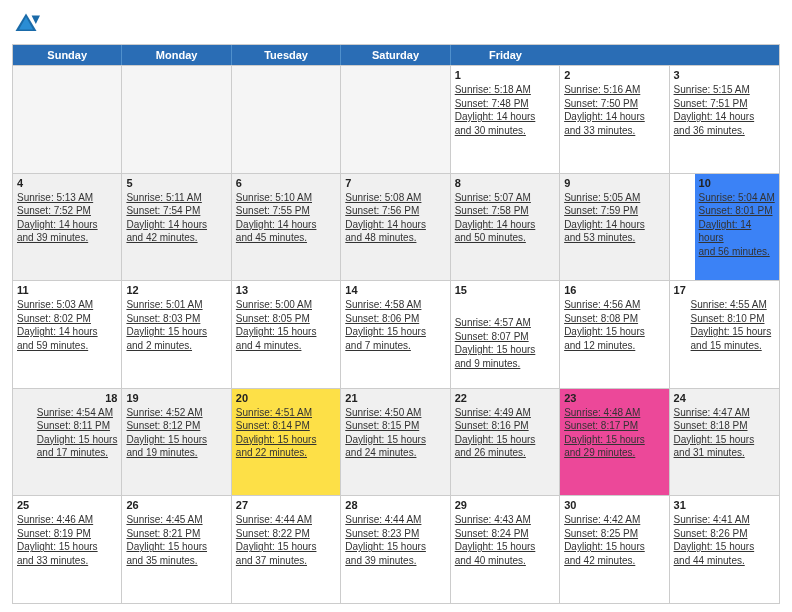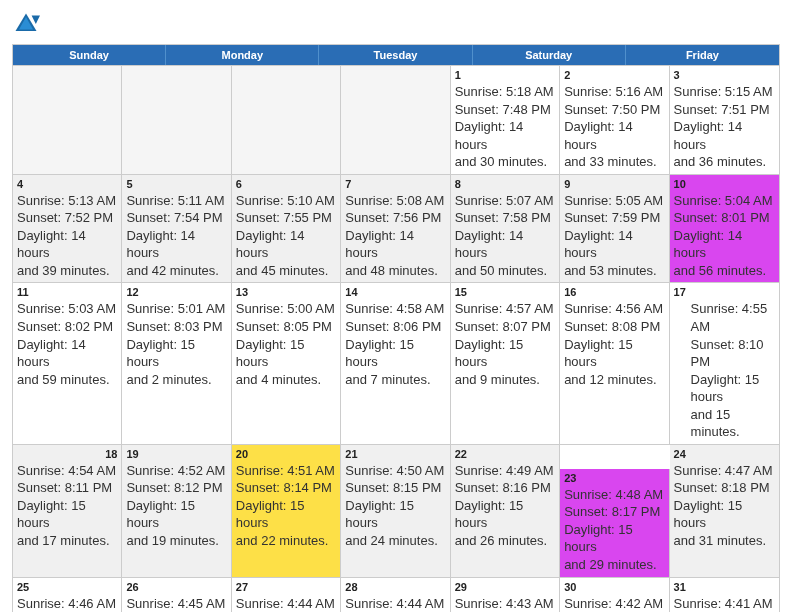--- a/index.html
+++ b/index.html
@@ -60,21 +60,21 @@
       color: #333;
     }
     .calendar {
       flex: 1;
       display: flex;
       flex-direction: column;
       border: 1px solid #ccc;
     }
     .cal-header {
       display: grid;
-      grid-template-columns: repeat(5, 1fr);
+      grid-template-columns: repeat(7, 1fr);
       background: #2a6db5;
     }
     .cal-header-cell {
       color: #fff;
       font-size: 11px;
       font-weight: bold;
       text-align: center;
       padding: 4px 2px;
       border-right: 1px solid #5090cc;
     }
@@ -102,23 +102,24 @@
     .cal-cell:last-child { border-right: none; }
     .cal-cell.empty { background: #f5f5f5; }
     .cal-cell.shaded { background: #f0f0f0; }
     .day-num {
       font-size: 11px;
       font-weight: bold;
       color: #222;
       margin-bottom: 2px;
     }
     .cell-text {
-      font-size: 13px;
+      font-size: 10px;
       line-height: 1.35;
       color: #333;
+      text-decoration: underline;
     }
   </style>
 </head>
 <body>
 
 <div class="page">
   <div class="header">
     <div class="logo">
       <svg class="logo-icon" viewBox="0 0 40 40">
         <polygon points="20,5 35,30 5,30" fill="#1a6aa8"></polygon>
@@ -208,21 +209,21 @@
 Daylight: 14 hours
 and 50 minutes.</div>
           </div>
           <div class="cal-cell shaded" style="background: rgb(240, 240, 240);">
             <div class="day-num">9</div>
             <div class="cell-text" style="white-space: pre-line;">Sunrise: 5:05 AM
 Sunset: 7:59 PM
 Daylight: 14 hours
 and 53 minutes.</div>
           </div>
-          <div class="cal-cell shaded" style="background: #d946ef;">
+          <div class="cal-cell shaded" style="background: #3b82f6; margin-left: 25px;">
             <div class="day-num">10</div>
             <div class="cell-text" style="white-space: pre-line;">Sunrise: 5:04 AM
 Sunset: 8:01 PM
 Daylight: 14 hours
 and 56 minutes.</div>
           </div>
         </div>
         <div class="cal-row">
           <div class="cal-cell">
             <div class="day-num">11</div>
@@ -247,21 +248,21 @@
           </div>
           <div class="cal-cell">
             <div class="day-num">14</div>
             <div class="cell-text" style="white-space: pre-line;">Sunrise: 4:58 AM
 Sunset: 8:06 PM
 Daylight: 15 hours
 and 7 minutes.</div>
           </div>
           <div class="cal-cell">
             <div class="day-num">15</div>
-            <div class="cell-text" style="white-space: pre-line;">Sunrise: 4:57 AM
+            <div class="cell-text" style="white-space: pre-line; margin-top: 18px;">Sunrise: 4:57 AM
 Sunset: 8:07 PM
 Daylight: 15 hours
 and 9 minutes.</div>
           </div>
           <div class="cal-cell">
             <div class="day-num">16</div>
             <div class="cell-text" style="white-space: pre-line;">Sunrise: 4:56 AM
 Sunset: 8:08 PM
 Daylight: 15 hours
 and 12 minutes.</div>
@@ -303,21 +304,21 @@
 Daylight: 15 hours
 and 24 minutes.</div>
           </div>
           <div class="cal-cell shaded" style="background: rgb(240, 240, 240);">
             <div class="day-num">22</div>
             <div class="cell-text" style="white-space: pre-line;">Sunrise: 4:49 AM
 Sunset: 8:16 PM
 Daylight: 15 hours
 and 26 minutes.</div>
           </div>
-          <div class="cal-cell shaded" style="background: #d946ef; margin-top: 24px;">
+          <div class="cal-cell shaded" style="background: #ec4899;">
             <div class="day-num">23</div>
             <div class="cell-text" style="white-space: pre-line;">Sunrise: 4:48 AM
 Sunset: 8:17 PM
 Daylight: 15 hours
 and 29 minutes.</div>
           </div>
           <div class="cal-cell shaded" style="background: rgb(240, 240, 240);">
             <div class="day-num">24</div>
             <div class="cell-text" style="white-space: pre-line;">Sunrise: 4:47 AM
 Sunset: 8:18 PM

